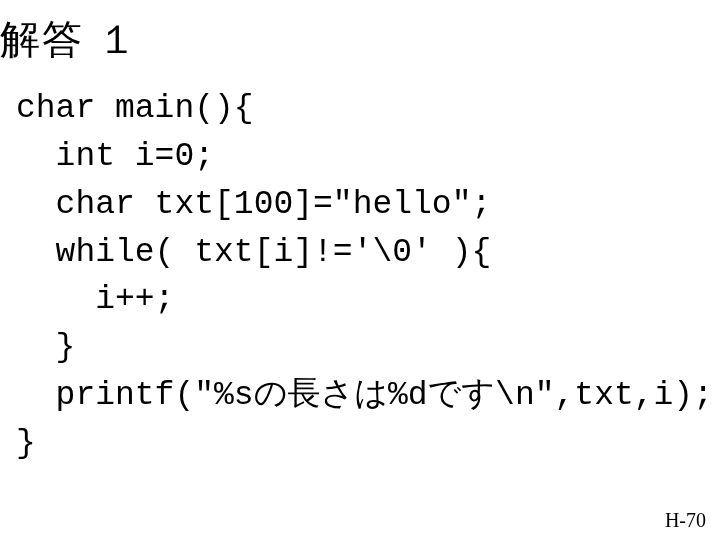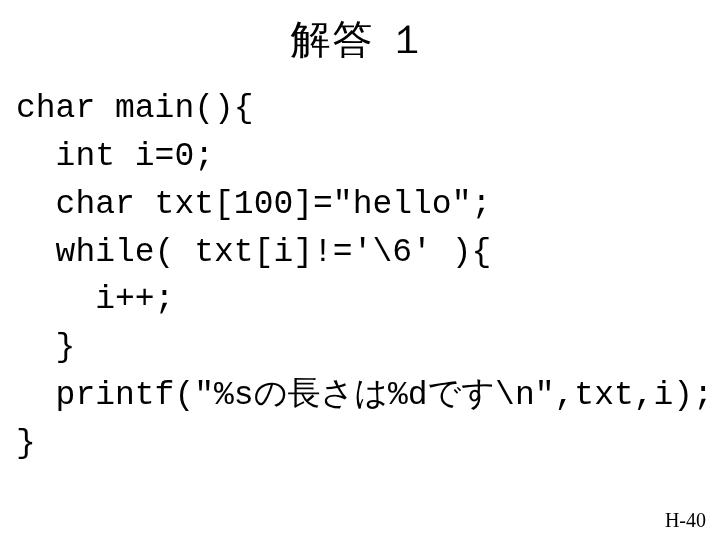--- a/index.html
+++ b/index.html
@@ -5,21 +5,21 @@
     * { margin: 0; padding: 0; box-sizing: border-box; }
     body {
       width: 720px;
       height: 540px;
       background: #fff;
       font-family: sans-serif;
       position: relative;
       overflow: hidden;
     }
     .title {
-      text-align: center;
+      text-align: left;
       font-size: 40px;
       font-weight: 400;
       padding-top: 12px;
       padding-bottom: 18px;
       font-family: "MS PGothic", "Hiragino Kaku Gothic Pro", sans-serif;
       letter-spacing: 2px;
     }
     .code-block {
       font-family: "MS Gothic", "Courier New", monospace;
       font-size: 33px;
@@ -37,19 +37,19 @@
     }
   </style>
 </head>
 <body>
 
 <h1 class="title">解答 １</h1>
 
 <div class="code-block"><span>char main(){</span>
 <span>  int i=0;</span>
 <span>  char txt[100]="hello";</span>
-<span>  while( txt[i]!='\6' ){</span>
+<span>  while( txt[i]!='\0' ){</span>
 <span>    i++;</span>
 <span>  }</span>
 <span>  printf("%sの長さは%dです\n",txt,i);</span>
 <span>}</span></div>
 
-<div class="page-num">H-40</div>
+<div class="page-num">H-70</div>
 
 </body></html>

